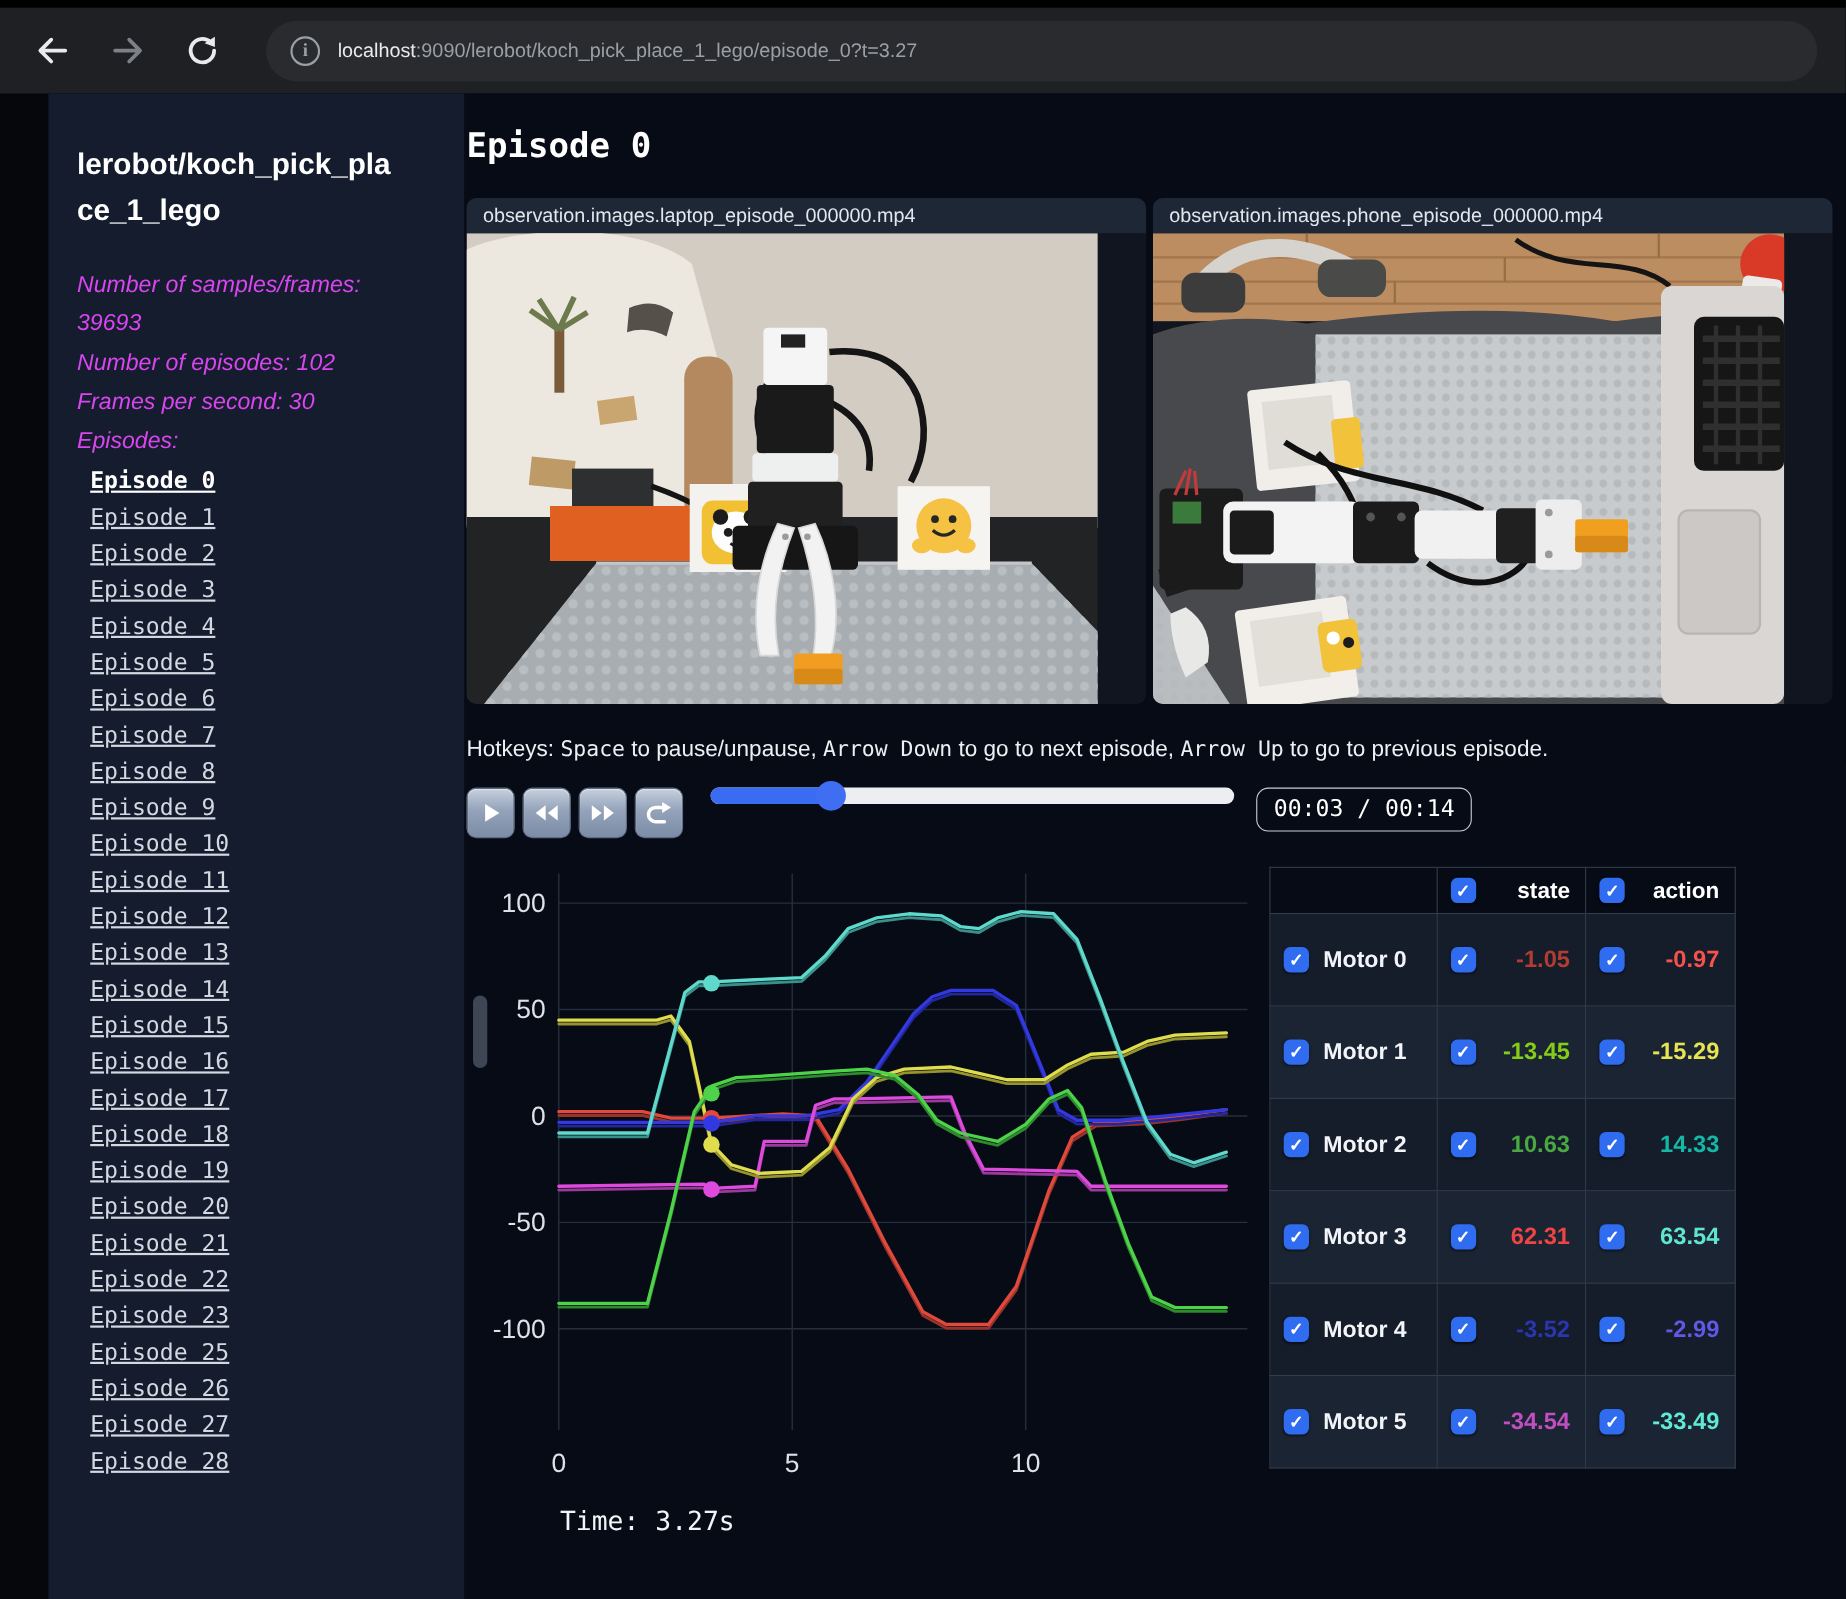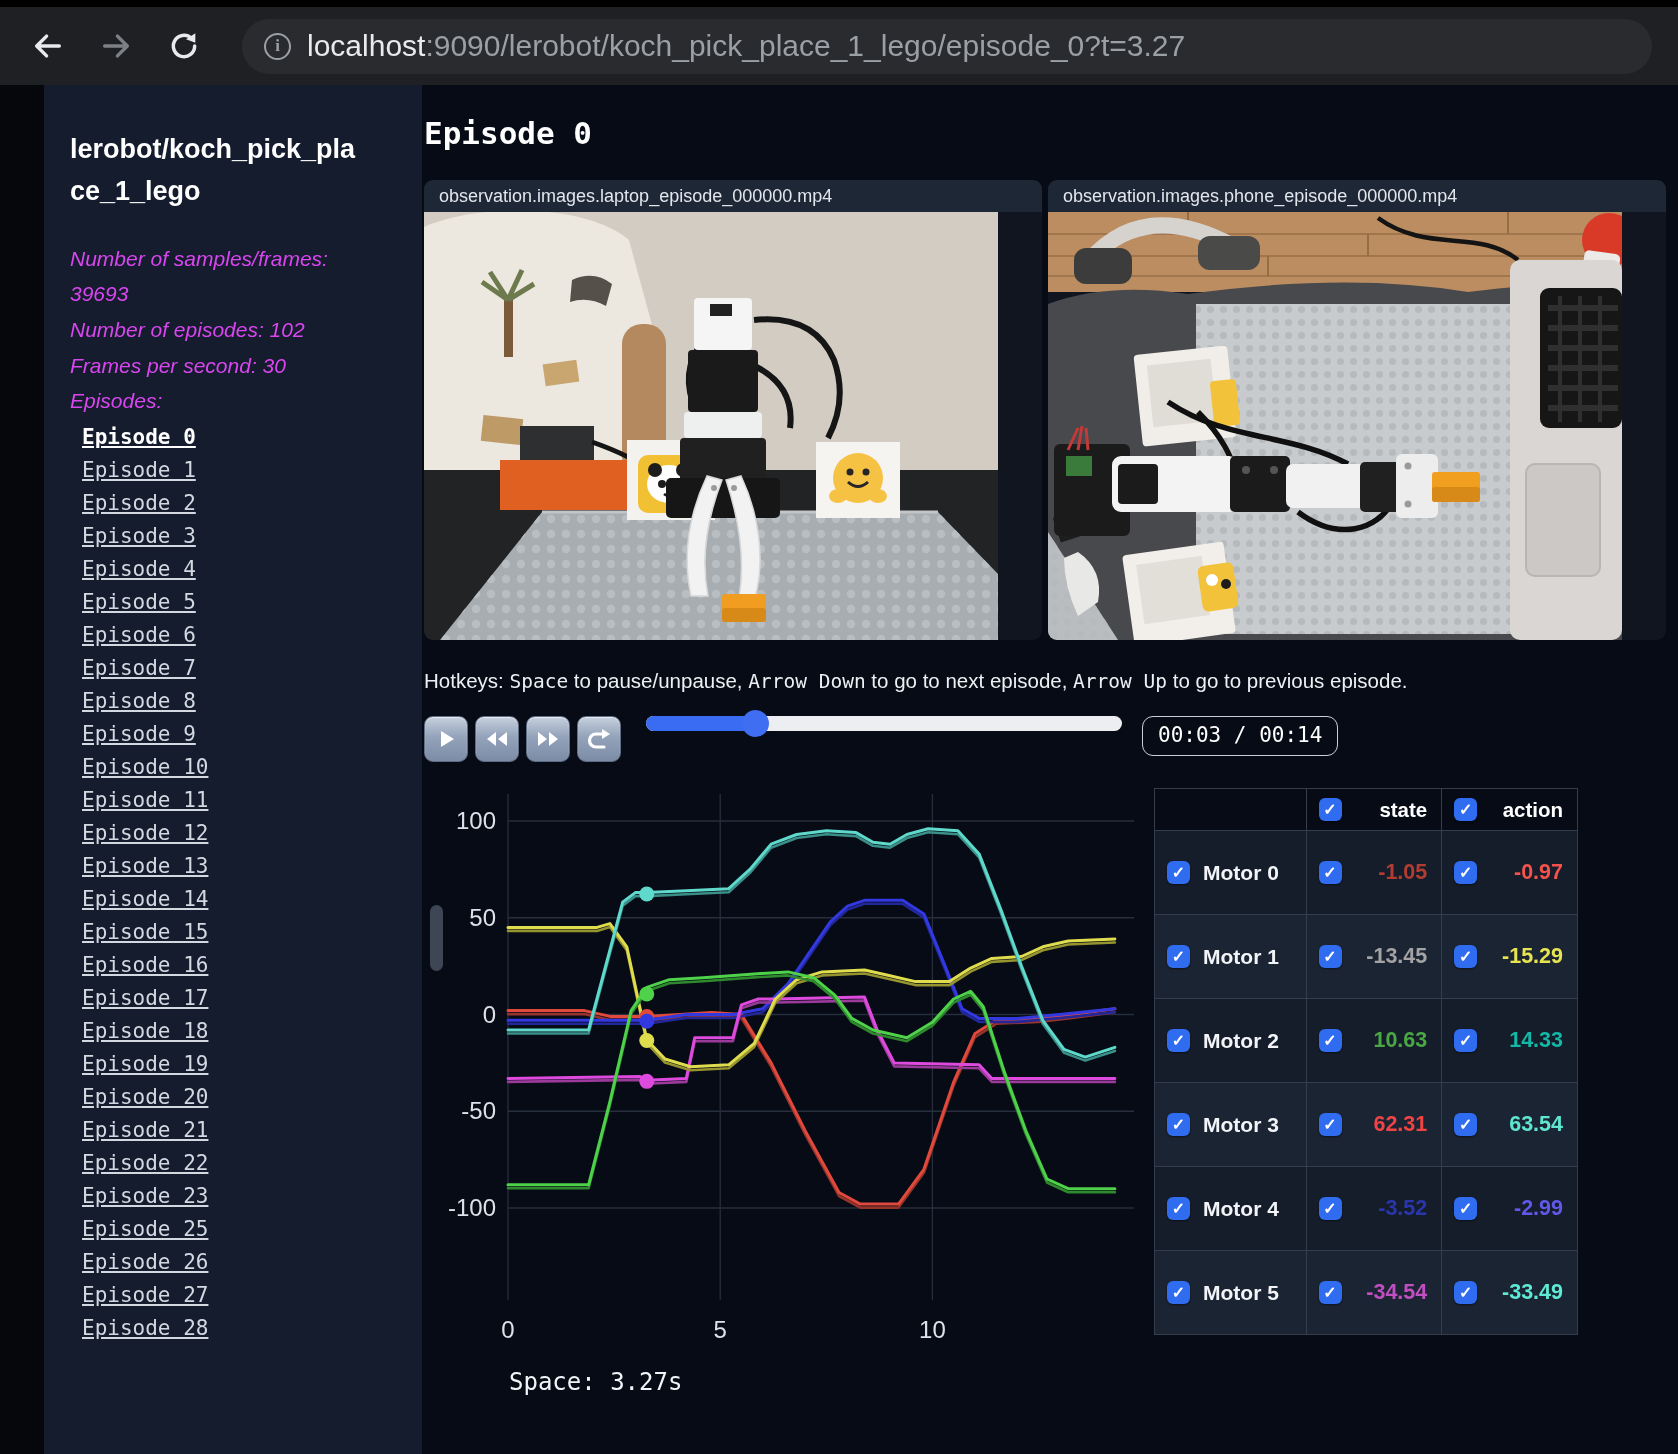--- a/index.html
+++ b/index.html
@@ -3,21 +3,21 @@
 <meta charset="utf-8">
 <style>
   * { margin:0; padding:0; box-sizing:border-box; }
   html,body { width:1678px; height:1454px; background:#05070d; font-family:"Liberation Sans", sans-serif; overflow:hidden; }
 
   
   .browser-bar { height:85px; background:#1f2024; border-top:7px solid #000; display:flex; align-items:center; padding:0 26px; }
   .nav-ic { width:44px; height:44px; display:flex; align-items:center; justify-content:center; margin-right:24px; flex:0 0 auto; }
   .url-pill { flex:1; height:55px; background:#2a2b2f; border-radius:28px; display:flex; align-items:center; padding:0 22px; margin-left:12px; }
   .info-ic { width:27px; height:27px; border:2.5px solid #9aa0a6; border-radius:50%; color:#9aa0a6; font-size:17px; font-weight:bold; display:flex; align-items:center; justify-content:center; font-family:"Liberation Serif", serif; margin-right:16px; flex:0 0 auto;}
-  .url-text { font-size:30px; color:#9aa0a6; white-space:nowrap; }
+  .url-text { font-size:18px; color:#9aa0a6; white-space:nowrap; }
   .url-text .host { color:#e8eaed; }
 
   
   .app { display:flex; height:1369px; position:relative; background:#060b15;margin-left:44px; }
   .sidebar { width:378px; background:#141c2e; color:#e8ebf2; padding:30px 0 0 26px; overflow:hidden; flex:0 0 auto; }
   .ds-title { font-size:27px; font-weight:bold; color:#fff; width:300px; word-break:break-all; line-height:1.55; margin:14px 0 28px; }
   .stat-line { width:308px; font-size:21px; line-height:1.7; color:#d946ef;font-style:italic; }
   .episode-list { list-style:none; margin-top:2px; padding-left:12px; font-family:"DejaVu Sans Mono", monospace; font-size:21px; line-height:33px; }
   .episode-list a { color:#d3d8e1; text-decoration:underline; }
   .episode-list a.active { color:#ffffff; font-weight:bold; }
@@ -346,21 +346,21 @@
             <polyline points="84.0,396.8 164.6,396.8 185.9,313.6 207.1,222.6 222.8,199.4 245.3,191.7 279.2,189.7 330.2,185.9 364.1,183.9 389.6,189.7 410.8,207.2 427.8,230.4 449.0,242.0 482.9,249.7 508.4,234.2 529.6,211.0 546.6,203.3 559.3,218.8 580.6,284.6 601.8,342.6 623.0,391.0 644.2,400.7 690.9,400.7" fill="none" stroke="#4ed24a" stroke-width="3" stroke-linejoin="round" stroke-linecap="round"></polyline>
             <polyline points="84.0,245.5 164.6,245.5 181.6,181.6 198.6,117.8 211.3,108.1 222.8,108.1 262.3,106.2 304.7,104.2 325.9,84.9 347.1,59.7 372.6,50.0 402.3,46.2 432.0,48.1 449.0,57.8 466.0,59.7 482.9,50.0 504.2,44.2 533.9,46.2 555.1,69.4 576.3,123.6 597.5,181.6 618.8,235.8 640.0,264.8 661.2,272.6 690.9,262.9" fill="none" stroke="#3a8f88" stroke-width="2.6" stroke-linejoin="round" stroke-linecap="round"></polyline>
             <polyline points="84.0,242.0 164.6,242.0 181.6,178.1 198.6,114.3 211.3,104.6 222.8,104.6 262.3,102.7 304.7,100.7 325.9,81.4 347.1,56.2 372.6,46.5 402.3,42.7 432.0,44.6 449.0,54.3 466.0,56.2 482.9,46.5 504.2,40.7 533.9,42.7 555.1,65.9 576.3,120.1 597.5,178.1 618.8,232.3 640.0,261.3 661.2,269.1 690.9,259.4" fill="none" stroke="#5fd9cc" stroke-width="3" stroke-linejoin="round" stroke-linecap="round"></polyline>
             <circle cx="222.78101694915253" cy="228.53175" r="7.5" fill="#e0493c"></circle>
             <circle cx="222.78101694915253" cy="233.31119999999999" r="7.5" fill="#3339e0"></circle>
             <circle cx="222.78101694915253" cy="293.3349" r="7.5" fill="#de4ade"></circle>
             <circle cx="222.78101694915253" cy="252.52575000000002" r="7.5" fill="#dfdd4d"></circle>
             <circle cx="222.78101694915253" cy="205.93095000000002" r="7.5" fill="#4ed24a"></circle>
             <circle cx="222.78101694915253" cy="105.93015" r="7.5" fill="#5fd9cc"></circle>
           </svg>
-        <div class="time-note">Space: 3.27s</div>
+        <div class="time-note">Time: 3.27s</div>
       </div>
 
       <table class="motor-table">
         <thead>
           <tr>
             <th class="col-label"></th>
             <th class="col-val">
               <span class="hcell">
                   <span class="cb">✓</span>
                   <span>state</span>
@@ -398,21 +398,21 @@
             <tr class="row-odd">
               <td class="col-label">
                 <span class="lcell">
                   <span class="cb">✓</span>
                   <span>Motor 1</span>
                 </span>
               </td>
               <td class="col-val">
                 <span class="vcell">
                   <span class="cb">✓</span>
-                  <span style="color: #a3a3a3;">-13.45</span>
+                  <span style="color: #84cc16;">-13.45</span>
                 </span>
               </td>
               <td class="col-val">
                 <span class="vcell">
                   <span class="cb">✓</span>
                   <span style="color: rgb(230, 228, 81);">-15.29</span>
                 </span>
               </td>
             </tr>
             <tr class="row-even">

